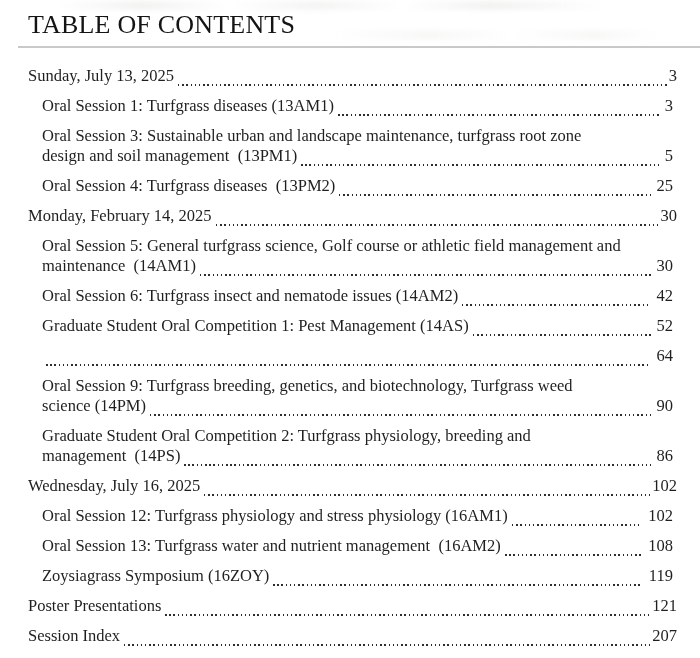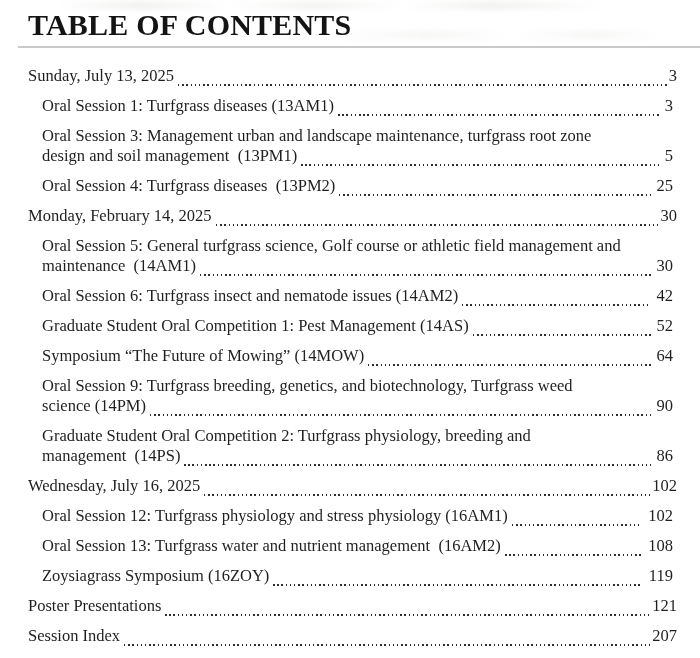--- a/index.html
+++ b/index.html
@@ -26,22 +26,22 @@
     pointer-events: none;
   }
   .artifact-title {
     position: absolute; top: 30px; left: 330px; width: 330px; height: 10px;
     background: linear-gradient(to right, transparent, #a0a096 30%, transparent 55%, #a0a096 80%, transparent 100%);
     opacity: 0.07; filter: blur(2px);
     pointer-events: none;
   }
   h1.title {
     margin: 0;
-    font-size: 30px;
-    font-weight: 700;
+    font-size: 26px;
+    font-weight: 400;
     letter-spacing: 0.2px;
     color: #141414;
     line-height: 22px;
   }
   .title-rule {
     height: 2px;
     background: #c9c9c9;
     margin: 10px -23px 0 -10px;
   }
   .toc {
@@ -94,21 +94,21 @@
         </div>
       </div>
       <div class="entry l1">
         <div class="row">
           <span class="line">Oral Session 1: Turfgrass diseases (13AM1)</span>
           <span class="leader"></span>
           <span class="page-num">3</span>
         </div>
       </div>
       <div class="entry l1">
-        <div class="line">Oral Session 3: Management urban and landscape maintenance, turfgrass root zone</div>
+        <div class="line">Oral Session 3: Sustainable urban and landscape maintenance, turfgrass root zone</div>
         <div class="row">
           <span class="line">design and soil management&nbsp; (13PM1)</span>
           <span class="leader"></span>
           <span class="page-num">5</span>
         </div>
       </div>
       <div class="entry l1">
         <div class="row">
           <span class="line">Oral Session 4: Turfgrass diseases&nbsp; (13PM2)</span>
           <span class="leader"></span>
@@ -139,21 +139,20 @@
       </div>
       <div class="entry l1">
         <div class="row">
           <span class="line">Graduate Student Oral Competition 1: Pest Management (14AS)</span>
           <span class="leader"></span>
           <span class="page-num">52</span>
         </div>
       </div>
       <div class="entry l1">
         <div class="row">
-          <span class="line">Symposium “The Future of Mowing” (14MOW)</span>
           <span class="leader"></span>
           <span class="page-num">64</span>
         </div>
       </div>
       <div class="entry l1">
         <div class="line">Oral Session 9: Turfgrass breeding, genetics, and biotechnology, Turfgrass weed</div>
         <div class="row">
           <span class="line">science (14PM)</span>
           <span class="leader"></span>
           <span class="page-num">90</span>

